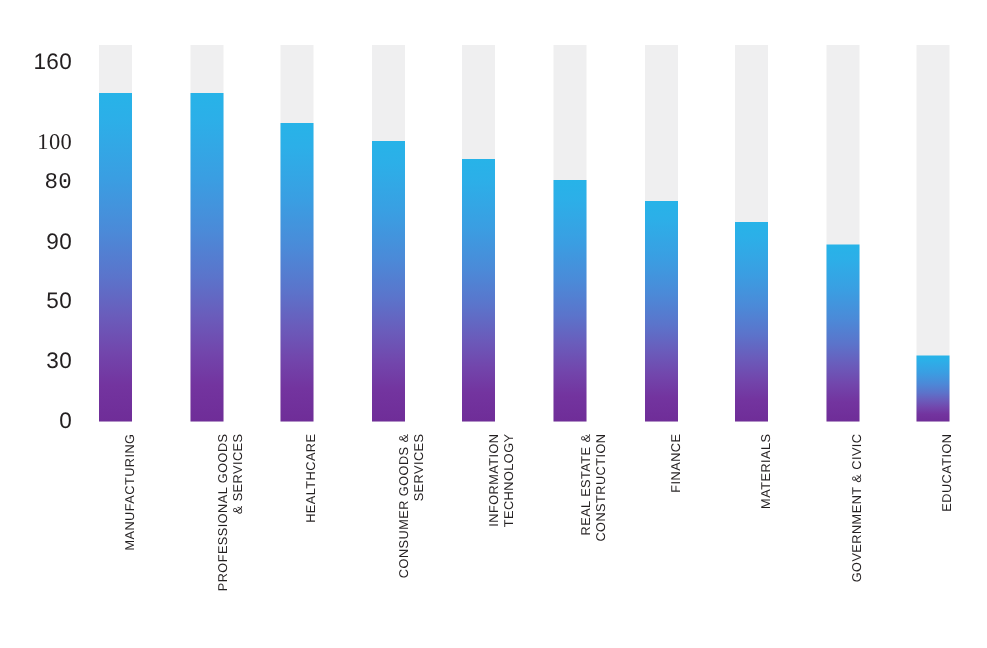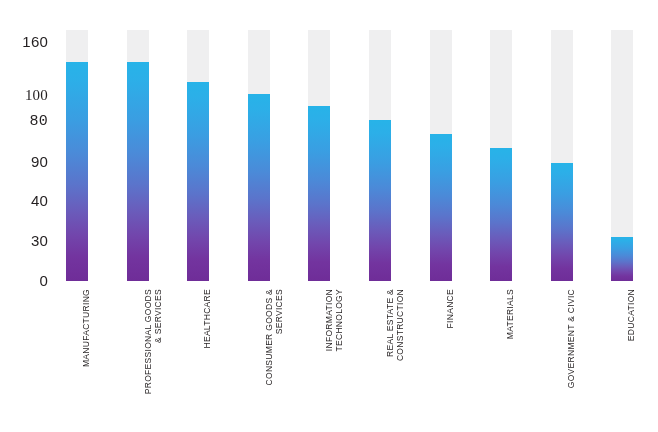--- a/index.html
+++ b/index.html
@@ -107,21 +107,21 @@
 </style>
 </head>
 <body>
 
 <div id="chart-root">
   <div id="plot-area">
 
     <div id="y-axis-labels">
         <div class="y-tick" style="top: 273px;">0</div>
         <div class="y-tick" style="top: 233.167px;">30</div>
-        <div class="y-tick" style="top: 193.333px;">40</div>
+        <div class="y-tick" style="top: 193.333px;">50</div>
         <div class="y-tick" style="top: 153.5px;">90</div>
         <div class="y-tick" style="top: 113.667px; font-family: Liberation Mono, monospace;">80</div>
         <div class="y-tick" style="top: 88px; font-family: Liberation Serif, serif;">100</div>
         <div class="y-tick" style="top: 34px;">160</div>
       </div>
 
     <div id="bars-layer">
         <div class="bar-group" style="left: 66px; height: 432px;">
           <div class="bar-track" style="top: 30.05px; height: 250.95px;"></div>
           <div class="bar-fill" title="MANUFACTURING: 110" style="top: 61.9167px; height: 219.083px;"></div>

